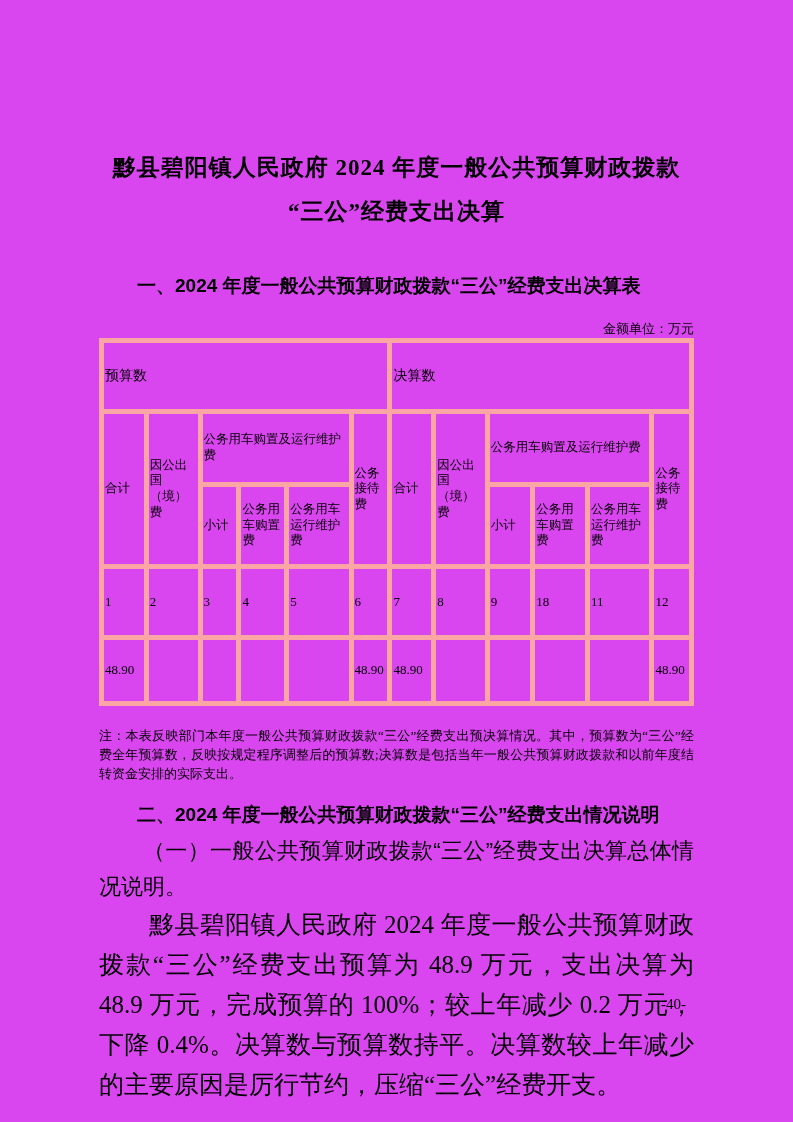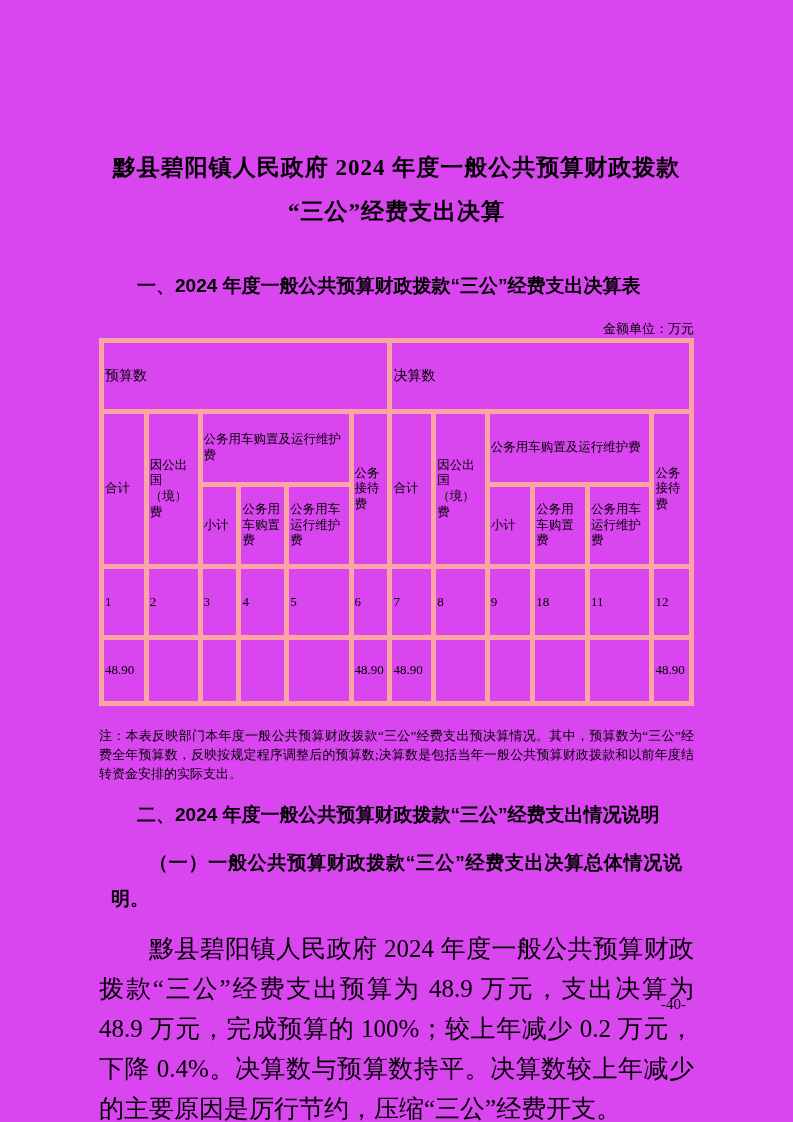--- a/index.html
+++ b/index.html
@@ -33,24 +33,24 @@
     font-family: "Liberation Sans", sans-serif;
     font-weight: bold;
     font-size: 19px;
     line-height: 36px;
     text-indent: 2em;
     text-align: justify;
   }
   .h1 { margin-top: 34px; }
   .h2 { margin-top: 14px; }
   .sub-heading {
-    margin: 12px;
+    margin: 0;
     font-family: "Liberation Sans", sans-serif;
-    font-weight: bold;
-    font-size: 19px;
+    font-weight: normal;
+    font-size: 22px;
     line-height: 36px;
     text-indent: 2em;
     text-align: justify;
   }
   .unit-label {
     margin-top: 16px;
     text-align: right;
     font-size: 13px;
     line-height: 18px;
     font-family: "Liberation Serif", serif;

